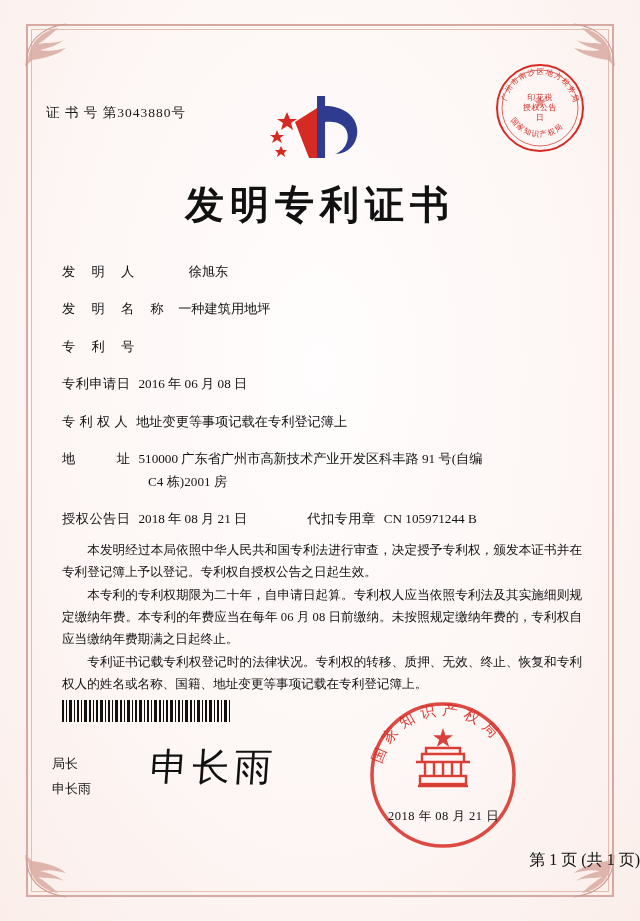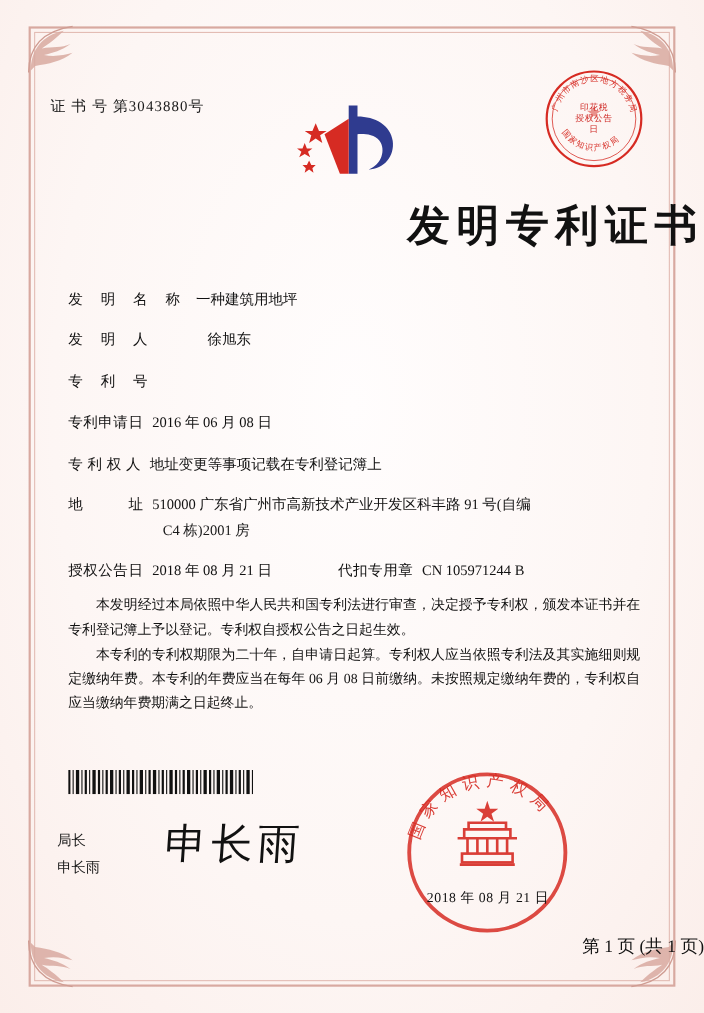--- a/index.html
+++ b/index.html
@@ -43,21 +43,21 @@
   .corner svg { display: block; }
   .corner.tl { left: 24px; top: 22px; }
   .corner.tr { right: 24px; top: 22px; transform: scaleX(-1); }
   .corner.bl { left: 24px; bottom: 22px; transform: scaleY(-1); }
   .corner.br { right: 24px; bottom: 22px; transform: scale(-1,-1); }
 
   
   .cert-no {
     position: absolute;
     left: 46px;
-    top: 88px;
+    top: 104px;
     font-size: 13.5px;
     letter-spacing: 1px;
     color: #1a1a1a;
   }
 
   
   .logo {
     position: absolute;
     left: 50%;
     transform: translateX(-50%);
@@ -85,21 +85,21 @@
     line-height: 1.25;
     letter-spacing: 0.5px;
     width: 40px;
   }
 
   
   .title {
     position: absolute;
     top: 178px;
     left: 0; right: 0;
-    text-align: right;
+    text-align: center;
     font-size: 39px;
     font-weight: bold;
     letter-spacing: 6px;
     color: #111;
     font-family: "Liberation Serif", "DejaVu Serif", serif;
   }
 
   
   .fields {
     position: absolute;
@@ -272,27 +272,27 @@
       <div>印花税</div>
       <div>授权公告日</div>
     </div>
   </div>
 
   <div class="title">发明专利证书</div>
 
   <div class="fields">
 
     <div class="field-row">
+      <span class="field-label sp6">发 明 人</span>
+      <span class="field-value" style="margin-left:48px">徐旭东</span>
+    </div>
+
+    <div class="field-row">
       <span class="field-label sp6">发 明 名 称</span>
       <span class="field-value">一种建筑用地坪</span>
-    </div>
-
-    <div class="field-row">
-      <span class="field-label sp6">发 明 人</span>
-      <span class="field-value" style="margin-left:48px">徐旭东</span>
     </div>
 
     <div class="field-row">
       <span class="field-label sp6">专 利 号</span>
     </div>
 
     <div class="field-row">
       <span class="field-label sp0">专利申请日</span>
       <span class="field-value" style="margin-left:8px">2016 年 06 月 08 日</span>
     </div>
@@ -315,20 +315,21 @@
         <span class="field-label sp0">代扣专用章</span>
         <span class="field-value" style="margin-left:8px">CN 105971244 B</span>
       </span>
     </div>
 
   </div>
 
   <div class="body-text">
     <p>本发明经过本局依照中华人民共和国专利法进行审查，决定授予专利权，颁发本证书并在专利登记簿上予以登记。专利权自授权公告之日起生效。</p>
     <p>本专利的专利权期限为二十年，自申请日起算。专利权人应当依照专利法及其实施细则规定缴纳年费。本专利的年费应当在每年 06 月 08 日前缴纳。未按照规定缴纳年费的，专利权自应当缴纳年费期满之日起终止。</p>
+    <p>专利证书记载专利权登记时的法律状况。专利权的转移、质押、无效、终止、恢复和专利权人的姓名或名称、国籍、地址变更等事项记载在专利登记簿上。</p>
   </div>
 
   <div class="barcode">
     <svg width="168" height="22" viewBox="0 0 168 22" preserveAspectRatio="none">
       <g fill="#111">
         <rect x="0" y="0" width="2" height="22"></rect>
           <rect x="4" y="0" width="1" height="22"></rect>
         <rect x="7" y="0" width="3" height="22"></rect>
           <rect x="12" y="0" width="1" height="22"></rect>
         <rect x="15" y="0" width="2" height="22"></rect>

